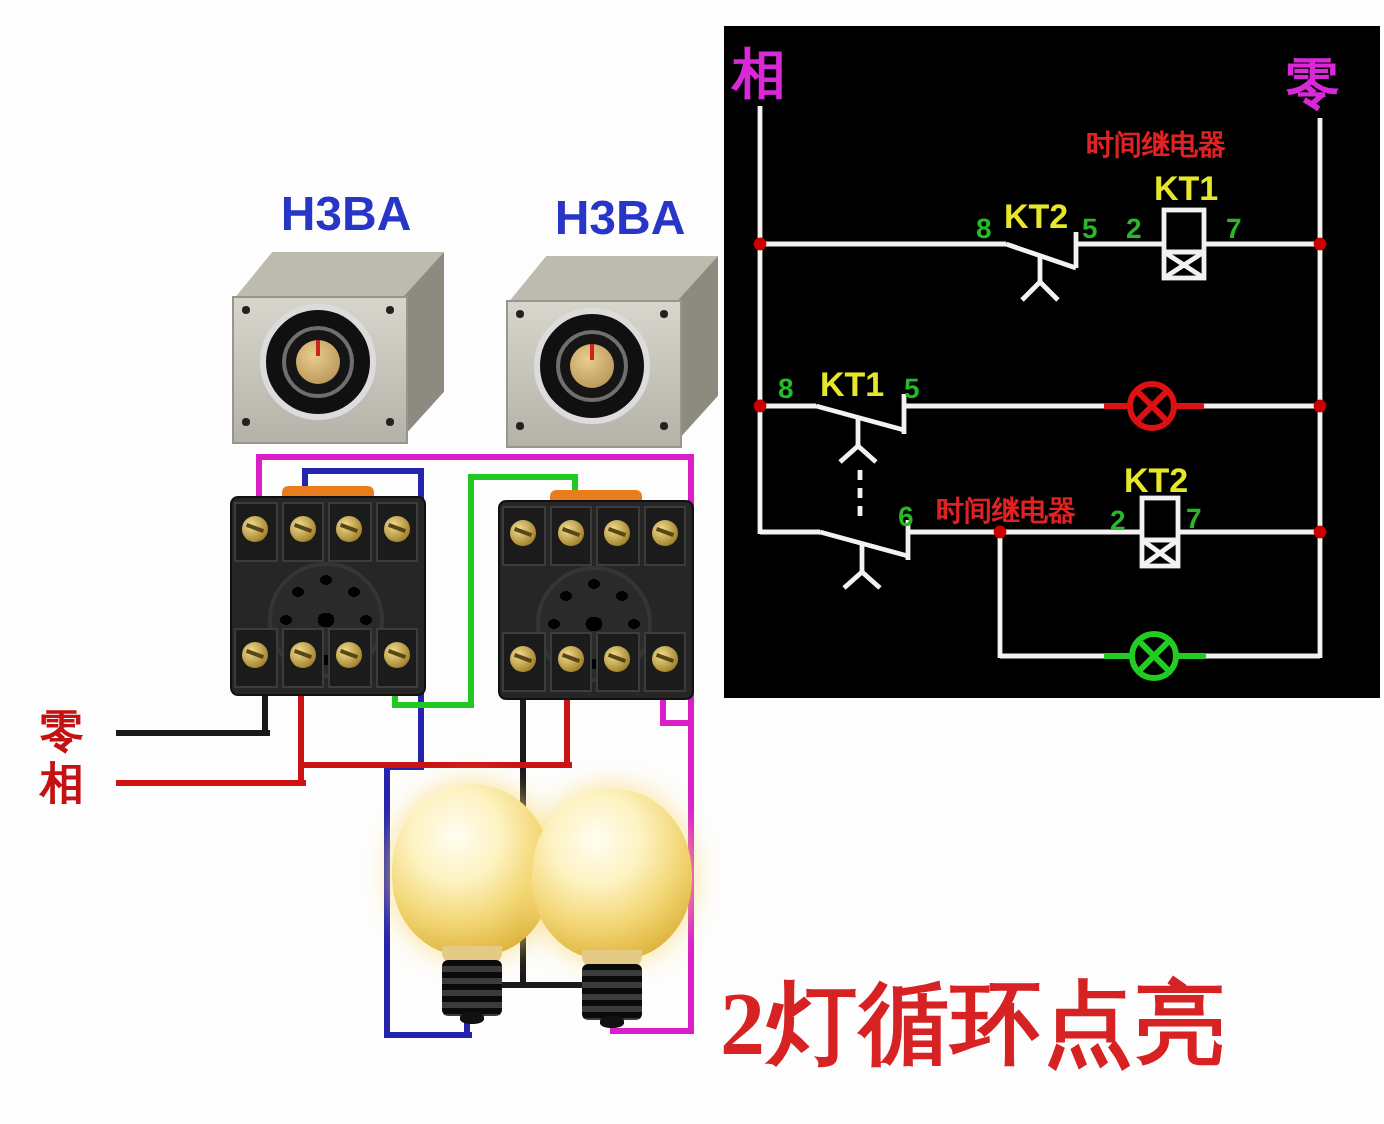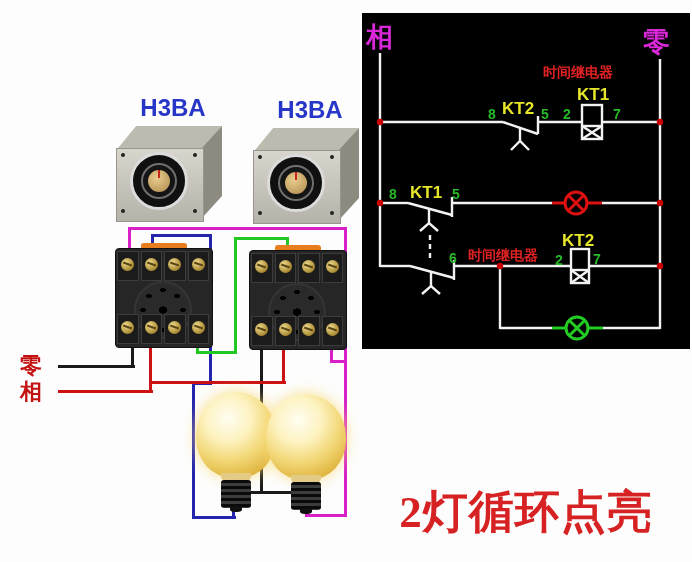--- a/index.html
+++ b/index.html
@@ -45,21 +45,21 @@
   .wire{position:absolute;}
   .wm{background:#d81fc8;} .wb{background:#2424ac;} .wg{background:#22c822;}
   .wk{background:#1a1a1a;} .wr{background:#cc1212;}
   .wlab{position:absolute;font-size:22px;font-weight:bold;color:#c41212;}
   
   #panel{position:absolute;left:362px;top:13px;width:328px;height:336px;background:#000;}
   .t-mag{fill:#d828d8;font-size:27px;font-weight:bold;}
   .t-red{fill:#e02222;font-size:14px;font-weight:bold;}
   .t-yel{fill:#e6e62a;font-size:17px;font-weight:bold;}
   .t-grn{fill:#28b828;font-size:14px;font-weight:bold;}
-  .cap{position:absolute;left:360px;top:482px;width:332px;text-align:center;
+  .cap{position:absolute;left:360px;top:482px;width:332px;text-align:left;
        font-family:"Liberation Serif",serif;font-weight:bold;font-size:45px;color:#d62222;letter-spacing:1px;}
 </style>
 </head>
 <body>
 
 <div id="stage">
 
   <div class="h3ba" style="left:131px;top:94px;">H3BA</div>
   <div class="h3ba" style="left:268px;top:96px;">H3BA</div>
 

